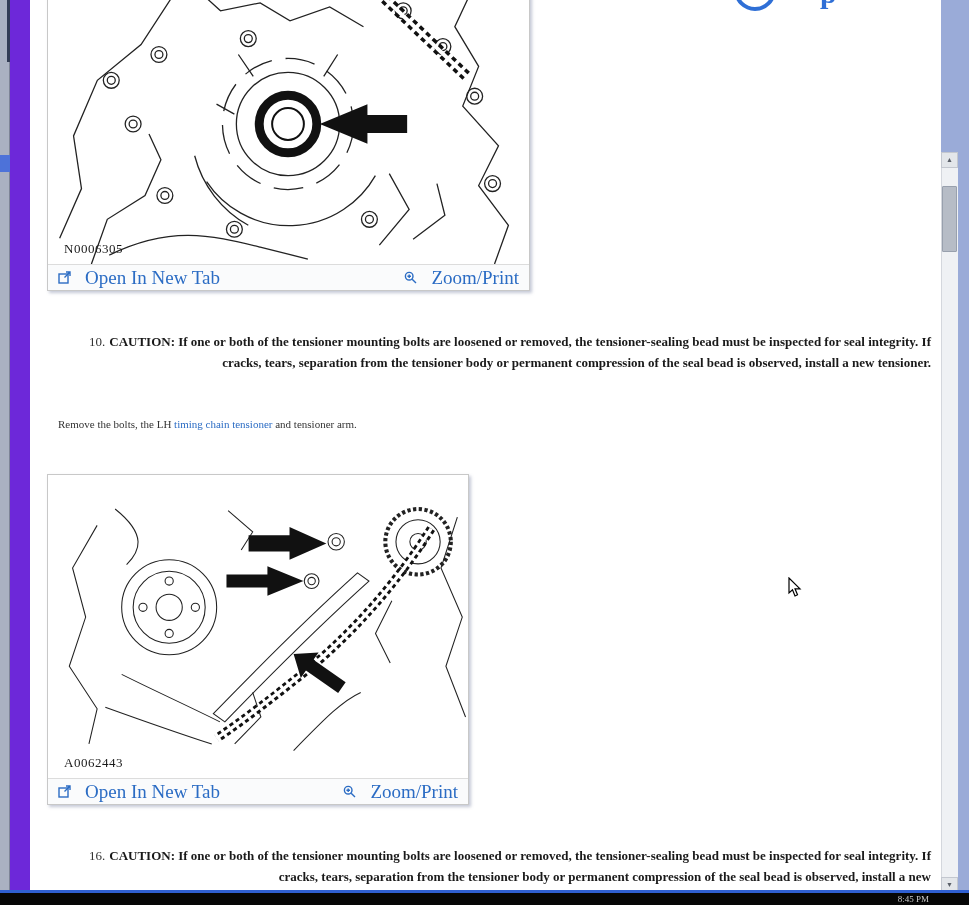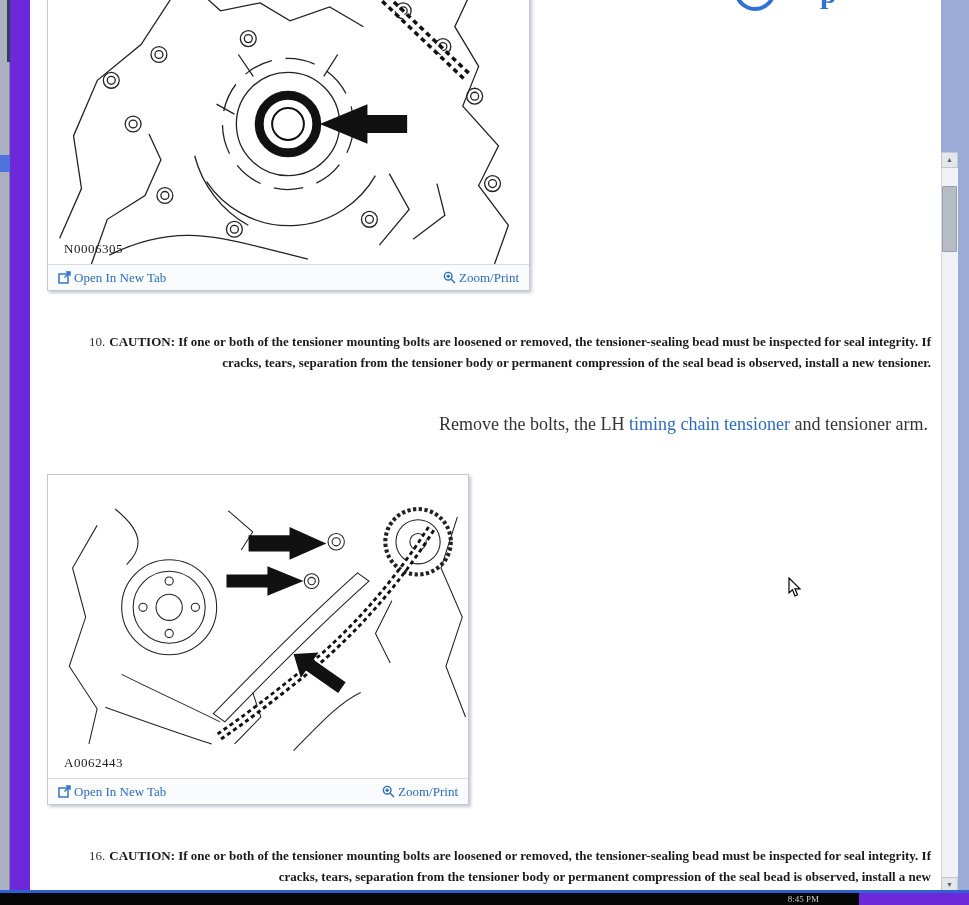--- a/index.html
+++ b/index.html
@@ -27,50 +27,50 @@
   .figure { position:absolute; background:#fff; border:1px solid #c8c8c8;
     box-shadow:2px 2px 3px rgba(90,100,140,0.35); }
   .fig1 { left:17px; top:-16px; width:483px; height:307px; }
   .fig2 { left:17px; top:474px; width:422px; height:331px; }
   .fig-image { position:absolute; left:0; top:0; right:0; bottom:26px; overflow:hidden; background:#fff; }
   .fig-image svg { display:block; width:100%; height:100%; }
   .fig-id { position:absolute; left:16px; bottom:7px; font-size:13px; color:#1a1a1a; letter-spacing:0.5px; }
   .fig-footer { position:absolute; left:0; right:0; bottom:0; height:26px;
     border-top:1px solid #dcdcdc; background:#fafbfc;
     display:flex; align-items:center; justify-content:space-between; padding:0 10px; }
-  .fig-link { display:inline-flex; align-items:center; gap:3px; color:#2b6cc4;
-    font-size:13px; text-decoration:none; cursor:pointer;text-align:right; }
+  .fig-link { display:inline-flex; align-items:center; gap:14px; color:#2b6cc4;
+    font-size:19px; text-decoration:none; cursor:pointer;text-align:right; }
   .fig-link svg { display:block; }
 
   
   .caution { position:absolute; left:17px; width:884px; margin:0;
     font-size:13px; line-height:21px; color:#1a1a1a;text-align:right; }
   .caution-10 { top:331px; }
   .caution-11 { top:845px; }
   .step-num { font-weight:normal; color:#333; margin-right:4px; }
   .caution-text { font-weight:bold; }
-  .instruction { position:absolute; left:38px; top:414px; width:860px; margin:0;
-    font-size:18px; line-height:20px; color:#333;text-align:right; }
+  .instruction { position:absolute; left:28px; top:414px; width:860px; margin:0;
+    font-size:11px; line-height:20px; color:#333; }
   .inline-link { color:#2b6cc4; text-decoration:none; cursor:pointer; }
 
   
   .tr-corner { position:absolute; left:941px; top:0; width:28px; height:152px; background:#9aabd8; }
   .scroll-track { position:absolute; left:941px; top:152px; width:17px; height:741px;
     background:#eff1f4; border-left:1px solid #d4d7dd; }
   .scroll-btn { position:absolute; left:941px; width:17px; height:16px; background:#e3e6ea;
     border:1px solid #c3c7cf; color:#5a5f68; font-size:7px; line-height:14px; text-align:center; }
   .scroll-btn-up { top:152px; }
   .scroll-btn-down { top:877px; }
   .scroll-thumb { position:absolute; left:942px; top:186px; width:15px; height:66px;
     background:#b6bcc6; border:1px solid #98a0ad; border-radius:1px; }
   .right-edge { position:absolute; left:958px; top:0; width:11px; height:893px; background:#9aabd8; }
 
   
   .bottom-blue { position:absolute; left:0; top:890px; width:969px; height:3px; background:#2f5fd1; }
-  .taskbar { position:absolute; left:0; top:893px; width:859px; height:12px; background:#060606; }
+  .taskbar { position:absolute; left:0; top:893px; width:969px; height:12px; background:#060606; }
   .clock { position:absolute; right:40px; top:1px; font-size:9px; color:#c9c9c9; }
 
   .cursor { position:absolute; left:788px; top:577px; }
 </style>
 </head>
 <body>
 
 <div class="screen">
 
   <div class="content">

